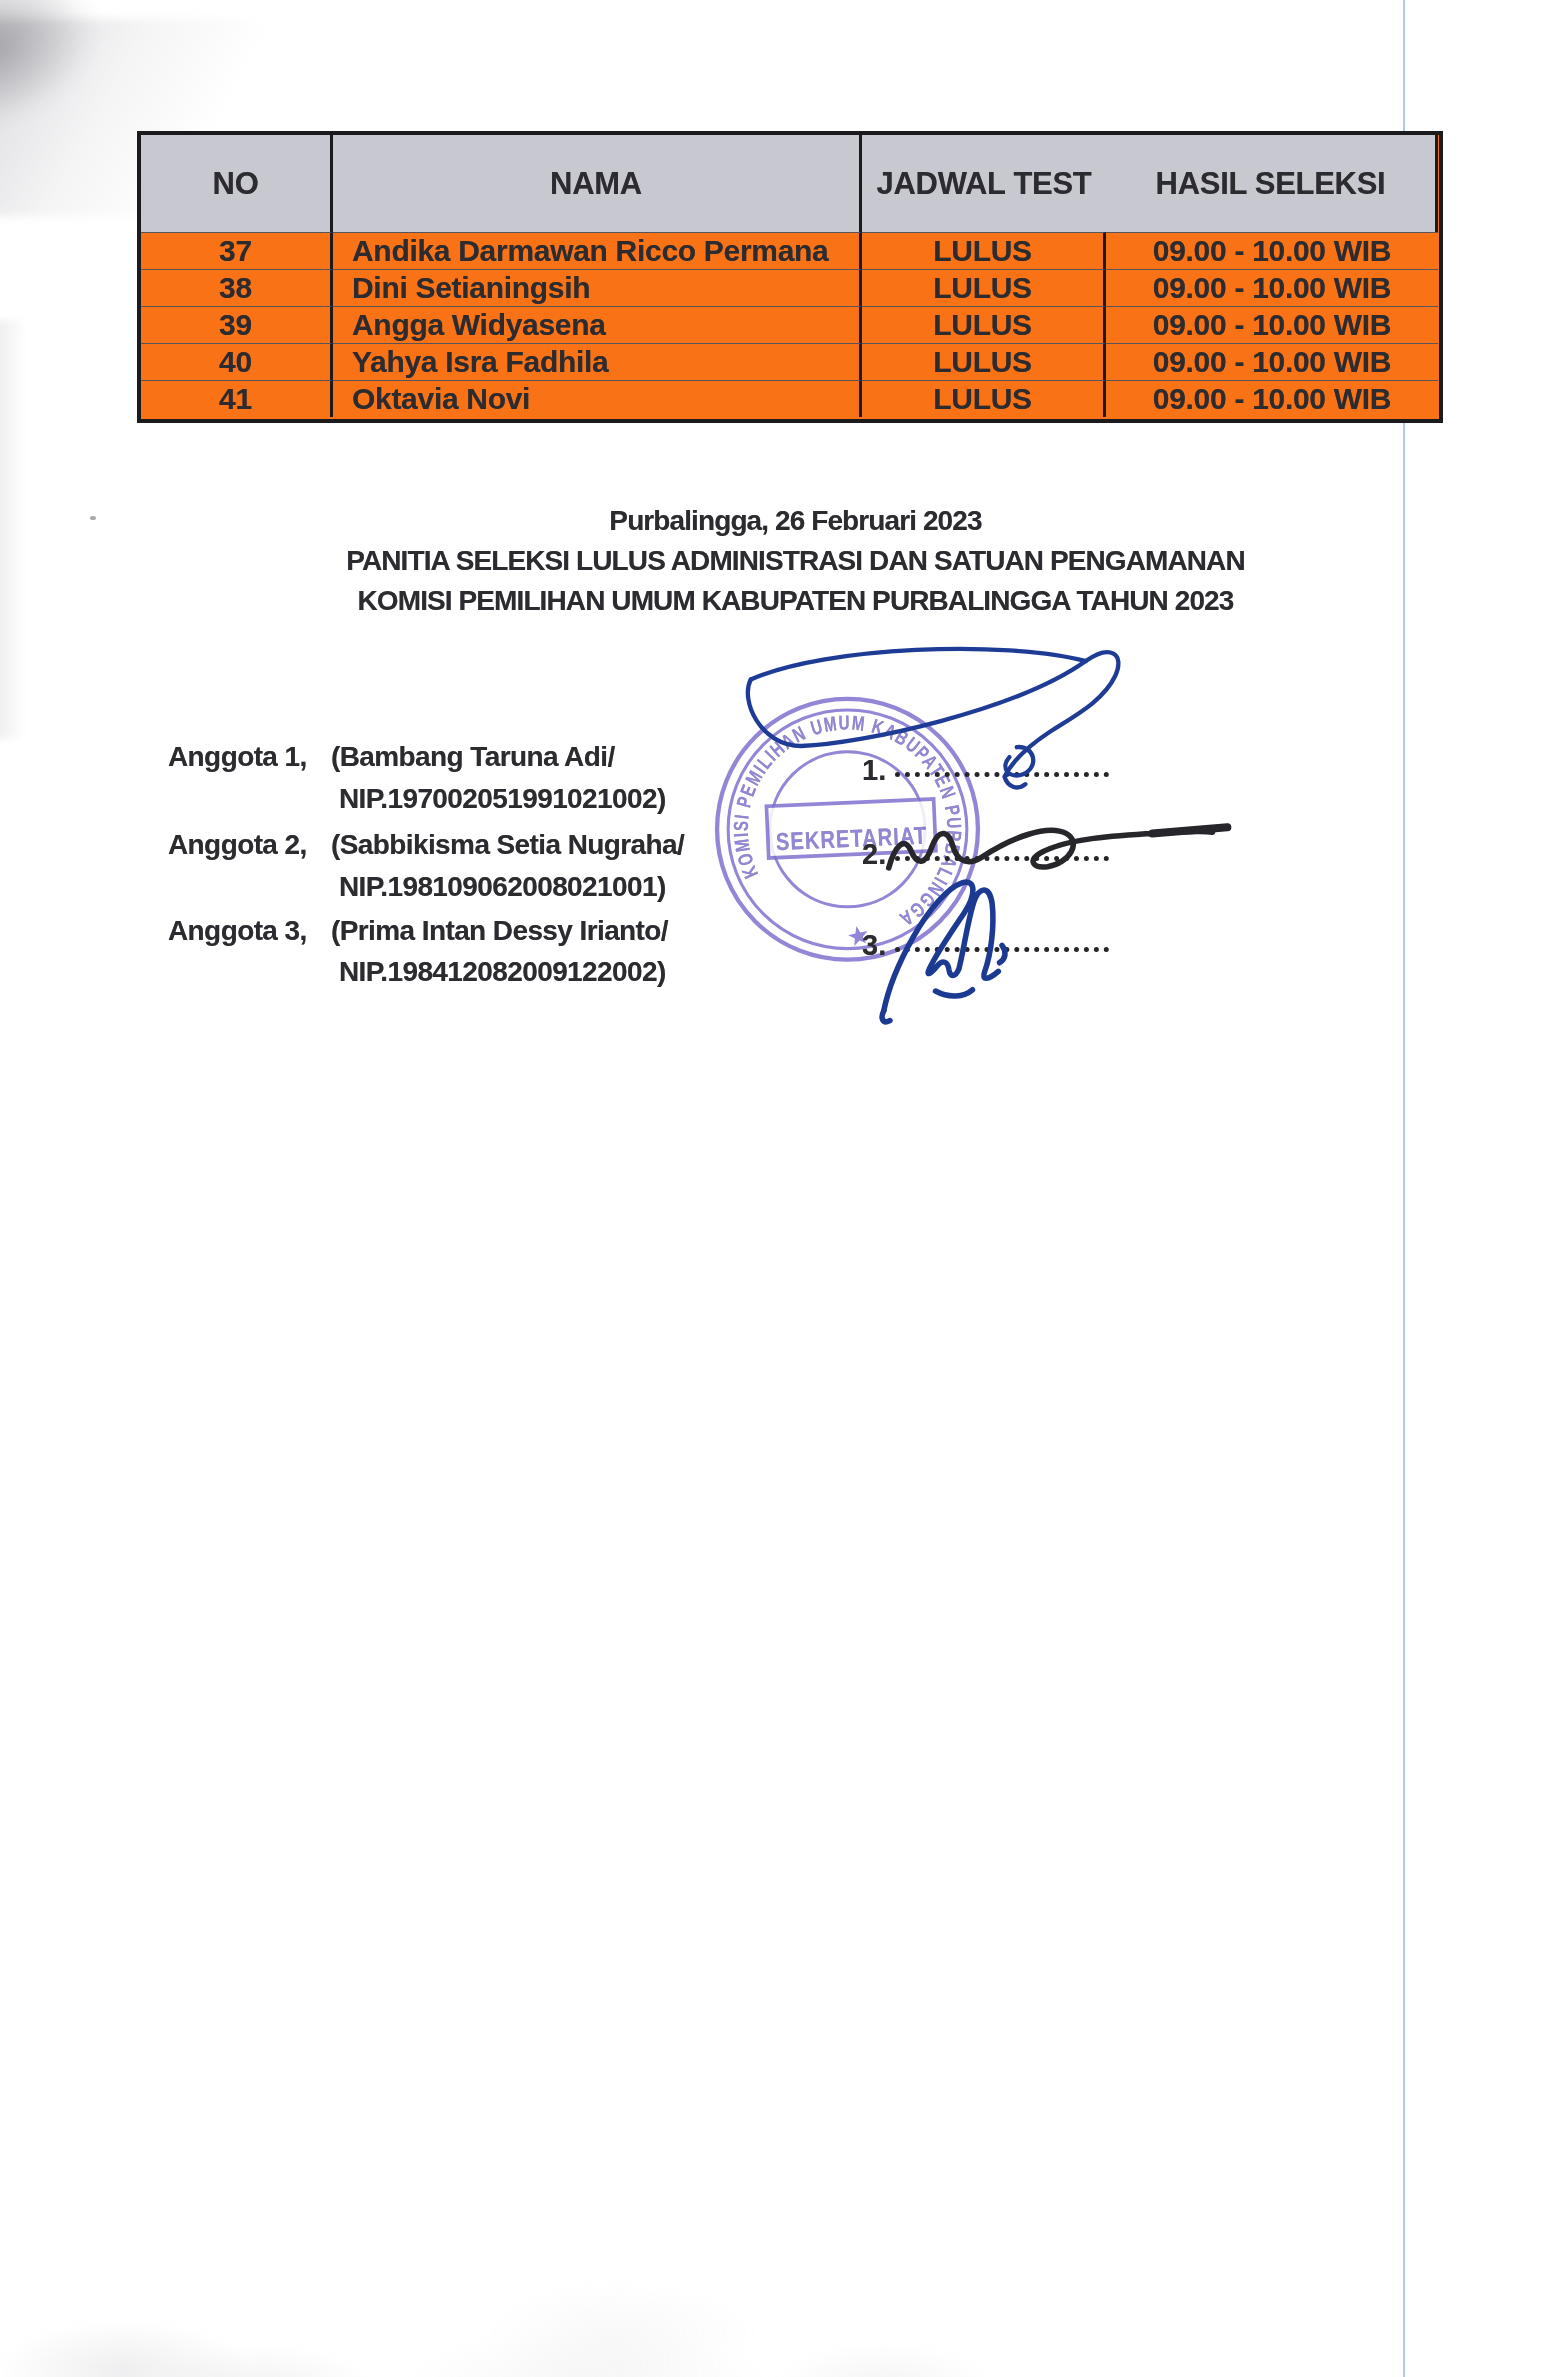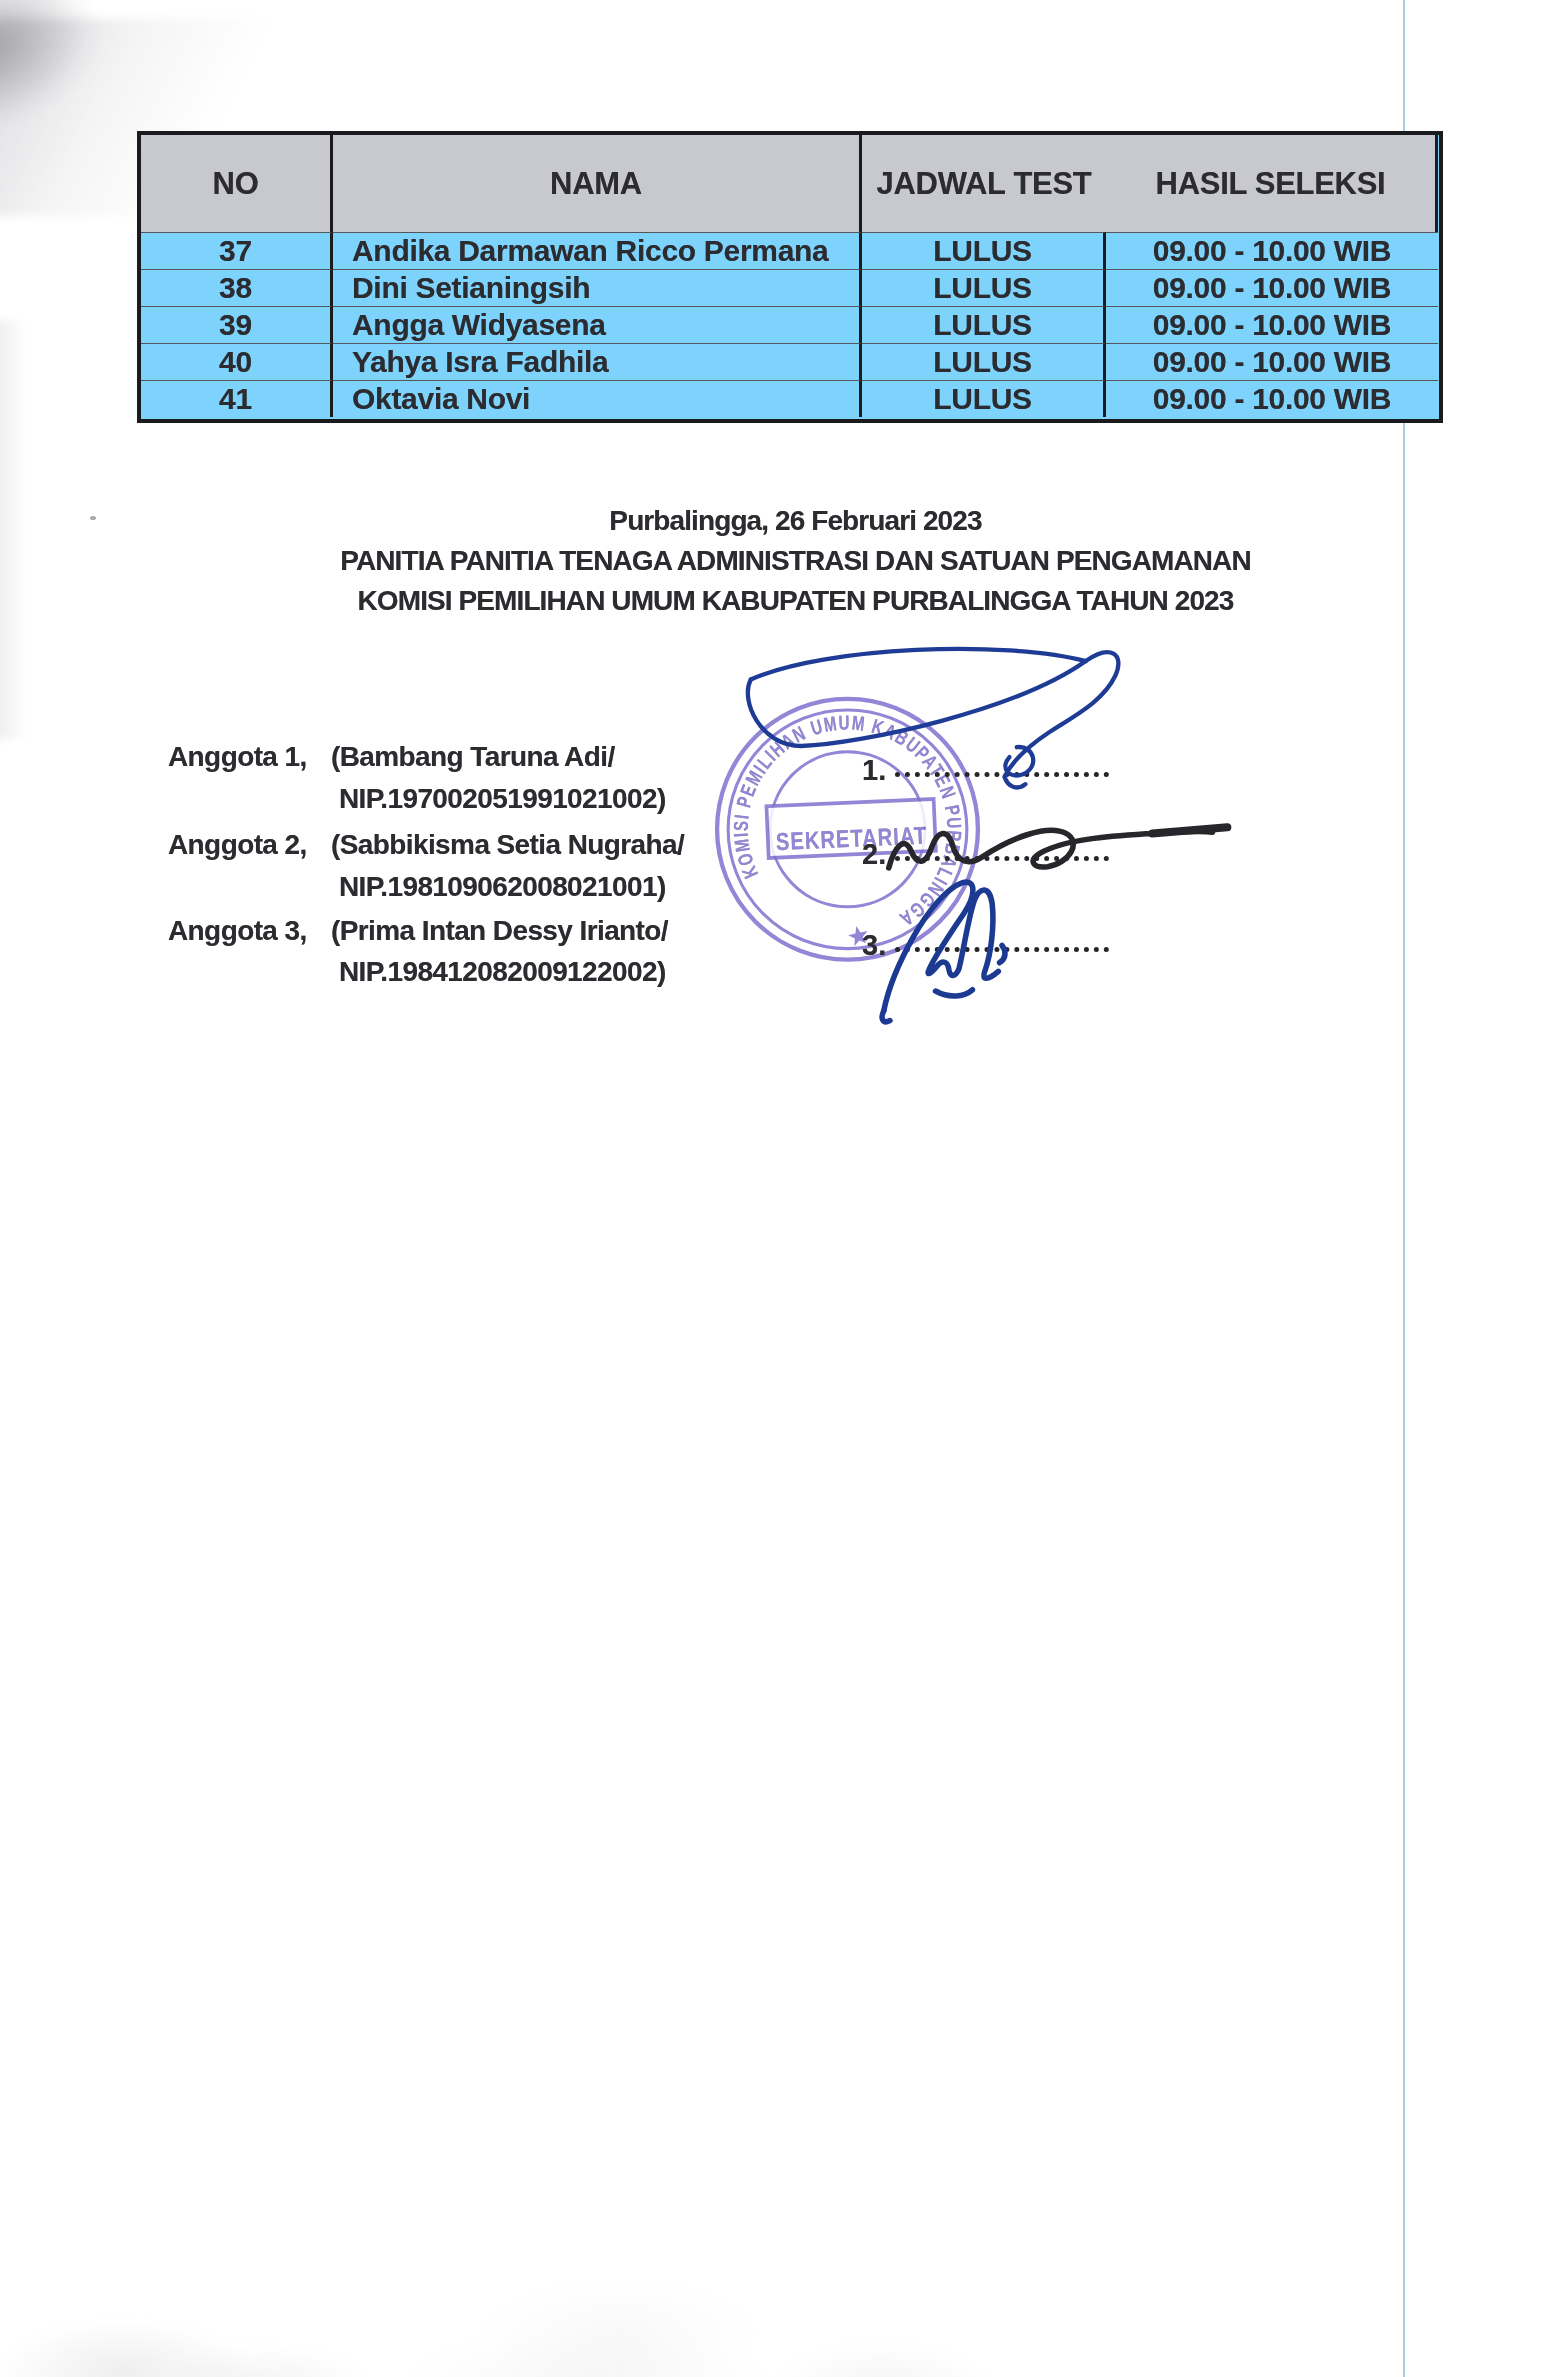--- a/index.html
+++ b/index.html
@@ -30,21 +30,21 @@
     filter:blur(4.3px); }
   .speck { position:absolute; left:90px; top:516px; width:6.2px; height:4.3px;
     background:rgba(100,100,108,.55); border-radius:50%; filter:blur(0.6px); }
   .scanline { position:absolute; left:1403px; top:0; width:1.8px; height:2377px;
     background:#a9c9e6; opacity:.95; }
 
   
   .tbl { position:absolute; left:137px; top:131px; width:1306px; height:292px;
     display:grid; grid-template-columns:192px 529px 244px 332px;
     grid-template-rows:97px repeat(5, 37px);
-    border:4.3px solid #1b1b1d; box-sizing:border-box; background:#7dd3fc; }
+    border:4.3px solid #1b1b1d; box-sizing:border-box; background:#f97316; }
   .cell { display:flex; align-items:center; justify-content:center;
     font-size:30px; letter-spacing:-0.3px; white-space:nowrap; overflow:hidden;
     border-right:3.1px solid #1b1b1d; border-top:1.2px solid #55555b; }
   .cell.colend { border-right:none; }
   .cell.hdr { background:#c8c8d1; font-size:31px; border-top:none; }
   .cell.name { justify-content:flex-start; padding-left:19px; }
 
   
   .closing { position:absolute; left:173px; top:501px; width:1245px;
     text-align:center; font-size:28px; line-height:40px; letter-spacing:-0.9px; }
@@ -107,21 +107,21 @@
     <div class="cell colend">09.00 - 10.00 WIB</div>
 
     <div class="cell">41</div>
     <div class="cell name">Oktavia Novi</div>
     <div class="cell">LULUS</div>
     <div class="cell colend">09.00 - 10.00 WIB</div>
   </div>
 
   <div class="closing">
     <div>Purbalingga, 26 Februari 2023</div>
-    <div>PANITIA PANITIA TENAGA ADMINISTRASI DAN SATUAN PENGAMANAN</div>
+    <div>PANITIA SELEKSI LULUS ADMINISTRASI DAN SATUAN PENGAMANAN</div>
     <div>KOMISI PEMILIHAN UMUM KABUPATEN PURBALINGGA TAHUN 2023</div>
   </div>
 
   <div class="sg sg-label r1a">Anggota 1,</div>
   <div class="sg sg-name  r1a">(Bambang Taruna Adi/</div>
   <div class="sg sg-nip   r1b">NIP.197002051991021002)</div>
 
   <div class="sg sg-label r2a">Anggota 2,</div>
   <div class="sg sg-name  r2a">(Sabbikisma Setia Nugraha/</div>
   <div class="sg sg-nip   r2b">NIP.198109062008021001)</div>

